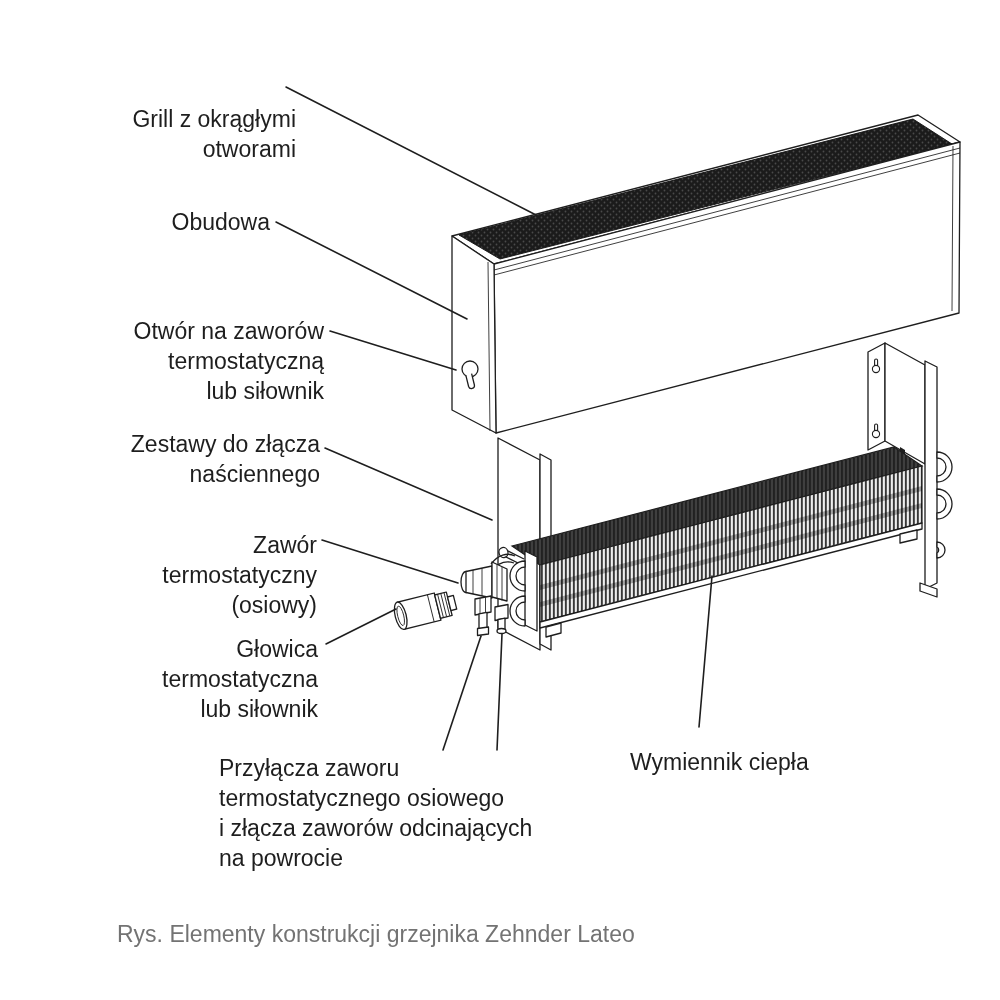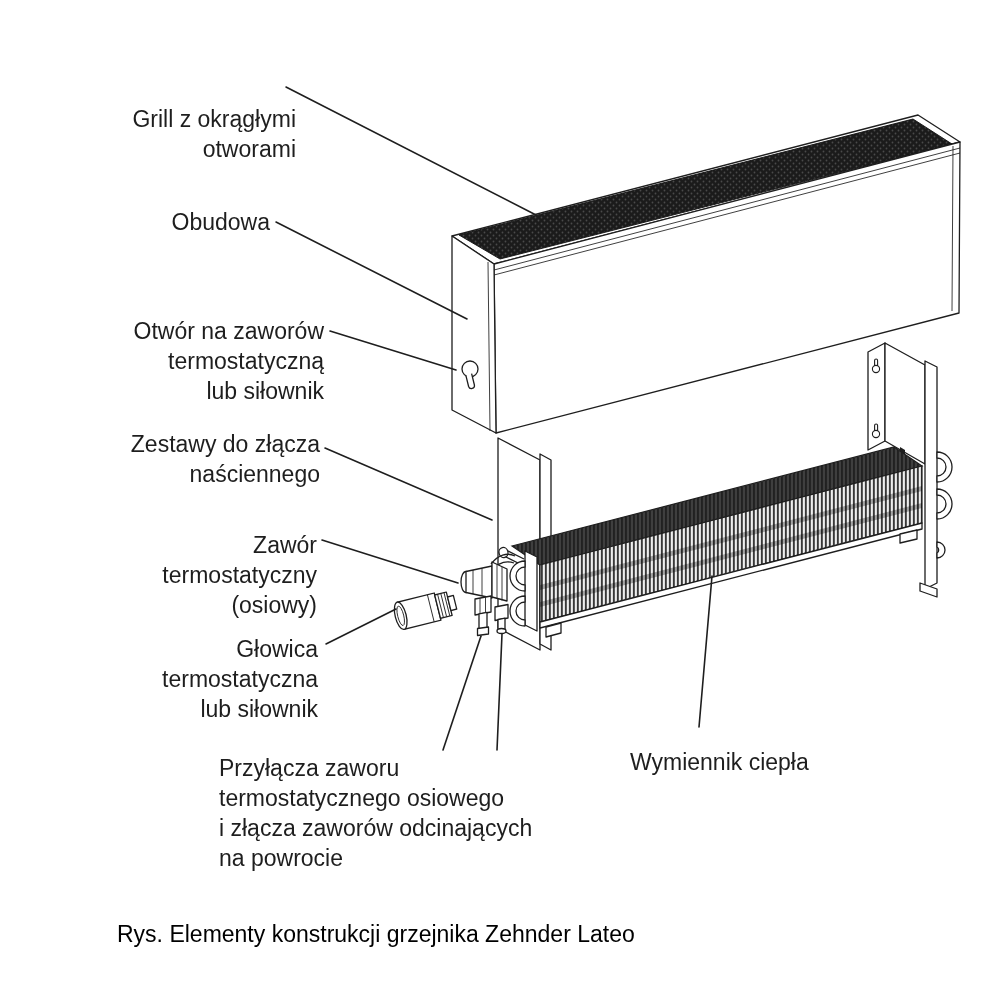--- a/index.html
+++ b/index.html
@@ -18,21 +18,21 @@
     line-height:30px;
     white-space:nowrap;
     color:#1e1e1e;
   }
   .align-right{text-align:right;}
   .caption{
     position:absolute;
     font-size:23px;
     line-height:30px;
     white-space:nowrap;
-    color:#000000;
+    color:#737373;
   }
   .face{fill:#ffffff;stroke:#1e1e1e;stroke-width:1.3;stroke-linejoin:round;}
   .thin{fill:none;stroke:#1e1e1e;stroke-width:0.85;}
   .pipe{fill:none;stroke:#1e1e1e;stroke-width:1.3;}
   .kh{fill:#ffffff;stroke:#1e1e1e;stroke-width:1.1;}
   .leader{stroke:#1e1e1e;stroke-width:1.6;stroke-linecap:round;}
 </style>
 </head>
 <body>
 

